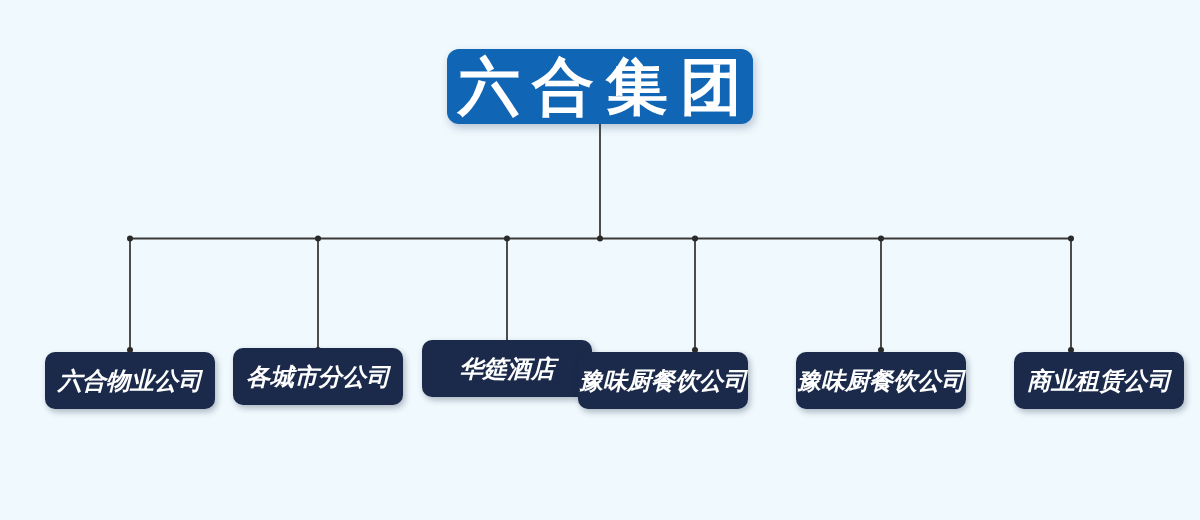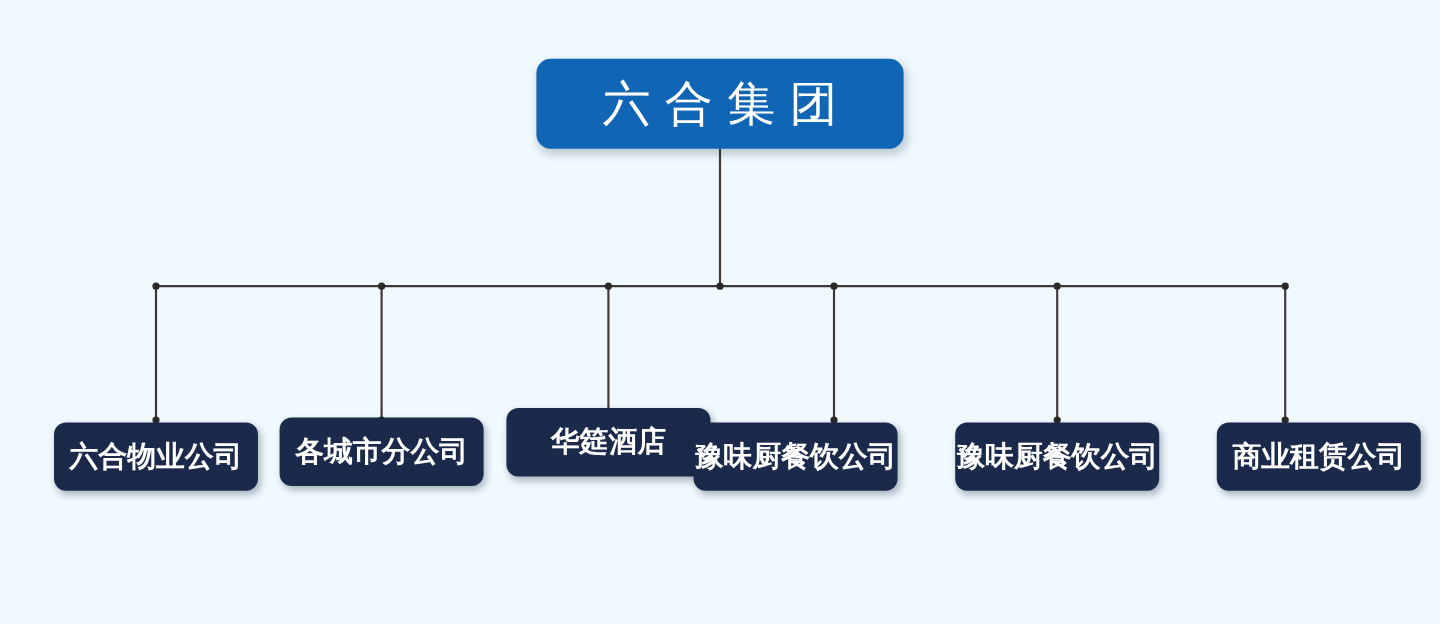--- a/index.html
+++ b/index.html
@@ -40,39 +40,40 @@
     border-radius: 12px;
     display: flex;
     align-items: center;
     justify-content: center;
     box-shadow: 2px 4px 8px rgba(15, 45, 90, 0.25);
     cursor: pointer;
     z-index: 2;
   }
   .root-node span {
     color: var(--node-text);
-    font-size: 40px;
-    font-weight: normal;
+    font-size: 62px;
+    font-weight: bold;
     letter-spacing: 12px;
     margin-right: -12px;
     white-space: nowrap;
     line-height: 1;
   }
   .child-node {
     position: absolute;
     width: 170px;
     height: 57px;
     background: var(--child-fill);
     border-radius: 10px;
     display: flex;
     align-items: center;
     justify-content: center;
     box-shadow: 2px 3px 6px rgba(10, 25, 55, 0.30);
     cursor: pointer;
     z-index: 2;
+    font-style: italic;
   }
   .child-node span {
     color: var(--node-text);
     font-size: 24px;
     font-weight: bold;
     white-space: nowrap;
     line-height: 1;
   }
 </style>
 </head>

